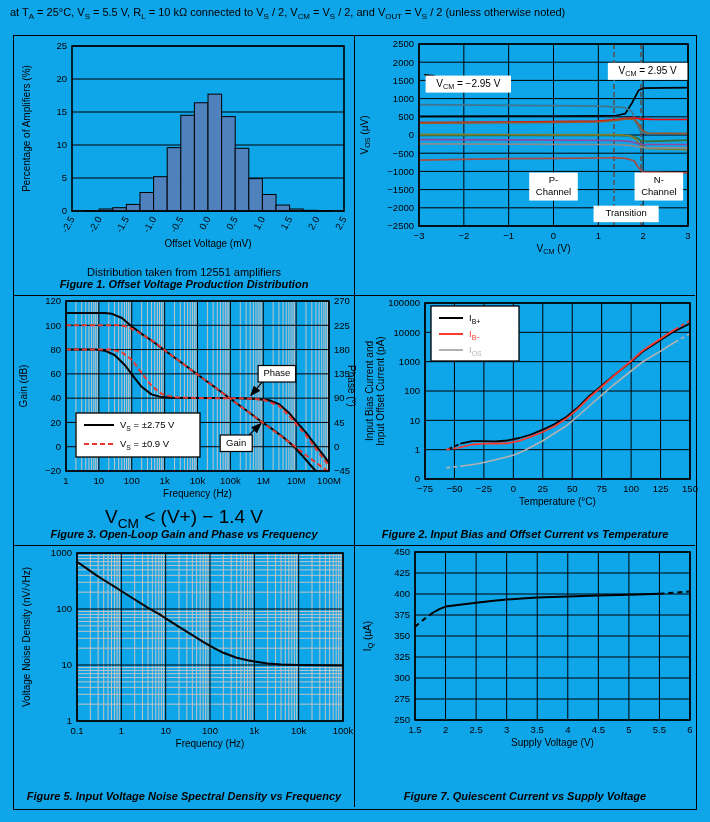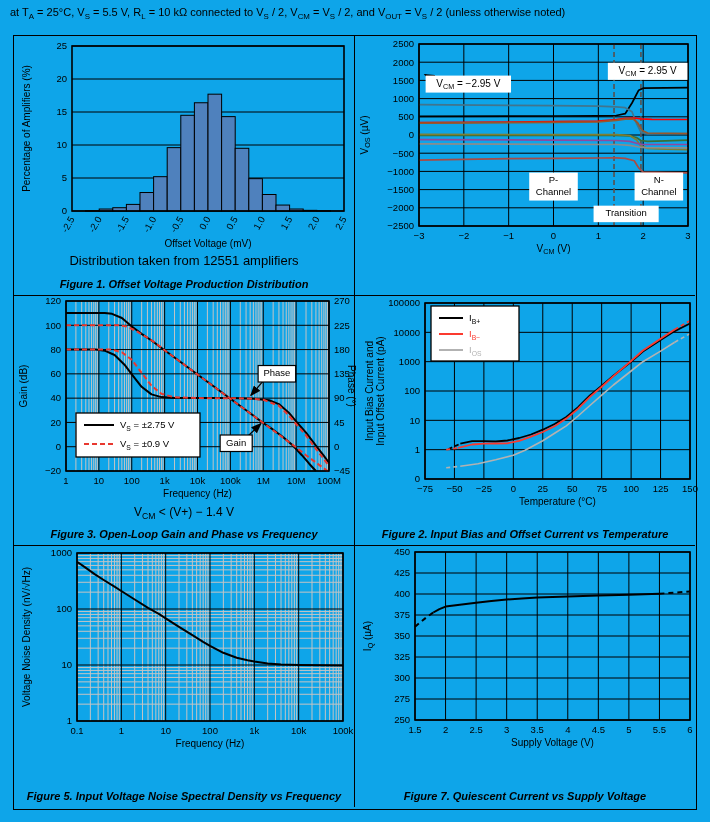--- a/index.html
+++ b/index.html
@@ -7,22 +7,22 @@
         font-family:"Liberation Sans","DejaVu Sans",sans-serif;color:#000;}
   .hdr{position:absolute;left:10px;top:6px;font-size:11px;white-space:nowrap;}
   sub{font-size:72%;}
   .frame{position:absolute;left:13px;top:35px;width:684px;height:775px;border:1.5px solid #000;
          box-sizing:border-box;display:grid;grid-template-columns:341px 340px;grid-template-rows:260px 250px 261px;}
   .cell{position:relative;overflow:visible;}
   .cell.br{border-right:1.5px solid #000;}
   .cell.bb{border-bottom:1.5px solid #000;}
   .chart{display:block;line-height:0;}
   .chart svg{overflow:visible;display:block;}
-  .subcap{text-align:center;font-size:13px;line-height:1.15;margin-top:0;}
-  .subcap.big{font-size:12px;margin-top:4px;}
+  .subcap{text-align:center;font-size:11px;line-height:1.15;margin-top:12px;}
+  .subcap.big{font-size:19px;margin-top:4px;}
   .caption{position:absolute;bottom:5px;left:0;width:100%;text-align:center;
            font-weight:bold;font-size:11px;white-space:nowrap;font-style:italic;}
 </style>
 </head>
 <body>
 
 <div class="page">
   <div class="hdr">at T<sub>A</sub> = 25°C, V<sub>S</sub> = 5.5 V, R<sub>L</sub> = 10 kΩ connected to V<sub>S</sub> / 2, V<sub>CM</sub> = V<sub>S</sub> / 2, and V<sub>OUT</sub> = V<sub>S</sub> / 2 (unless otherwise noted)</div>
 
   <div class="frame">

